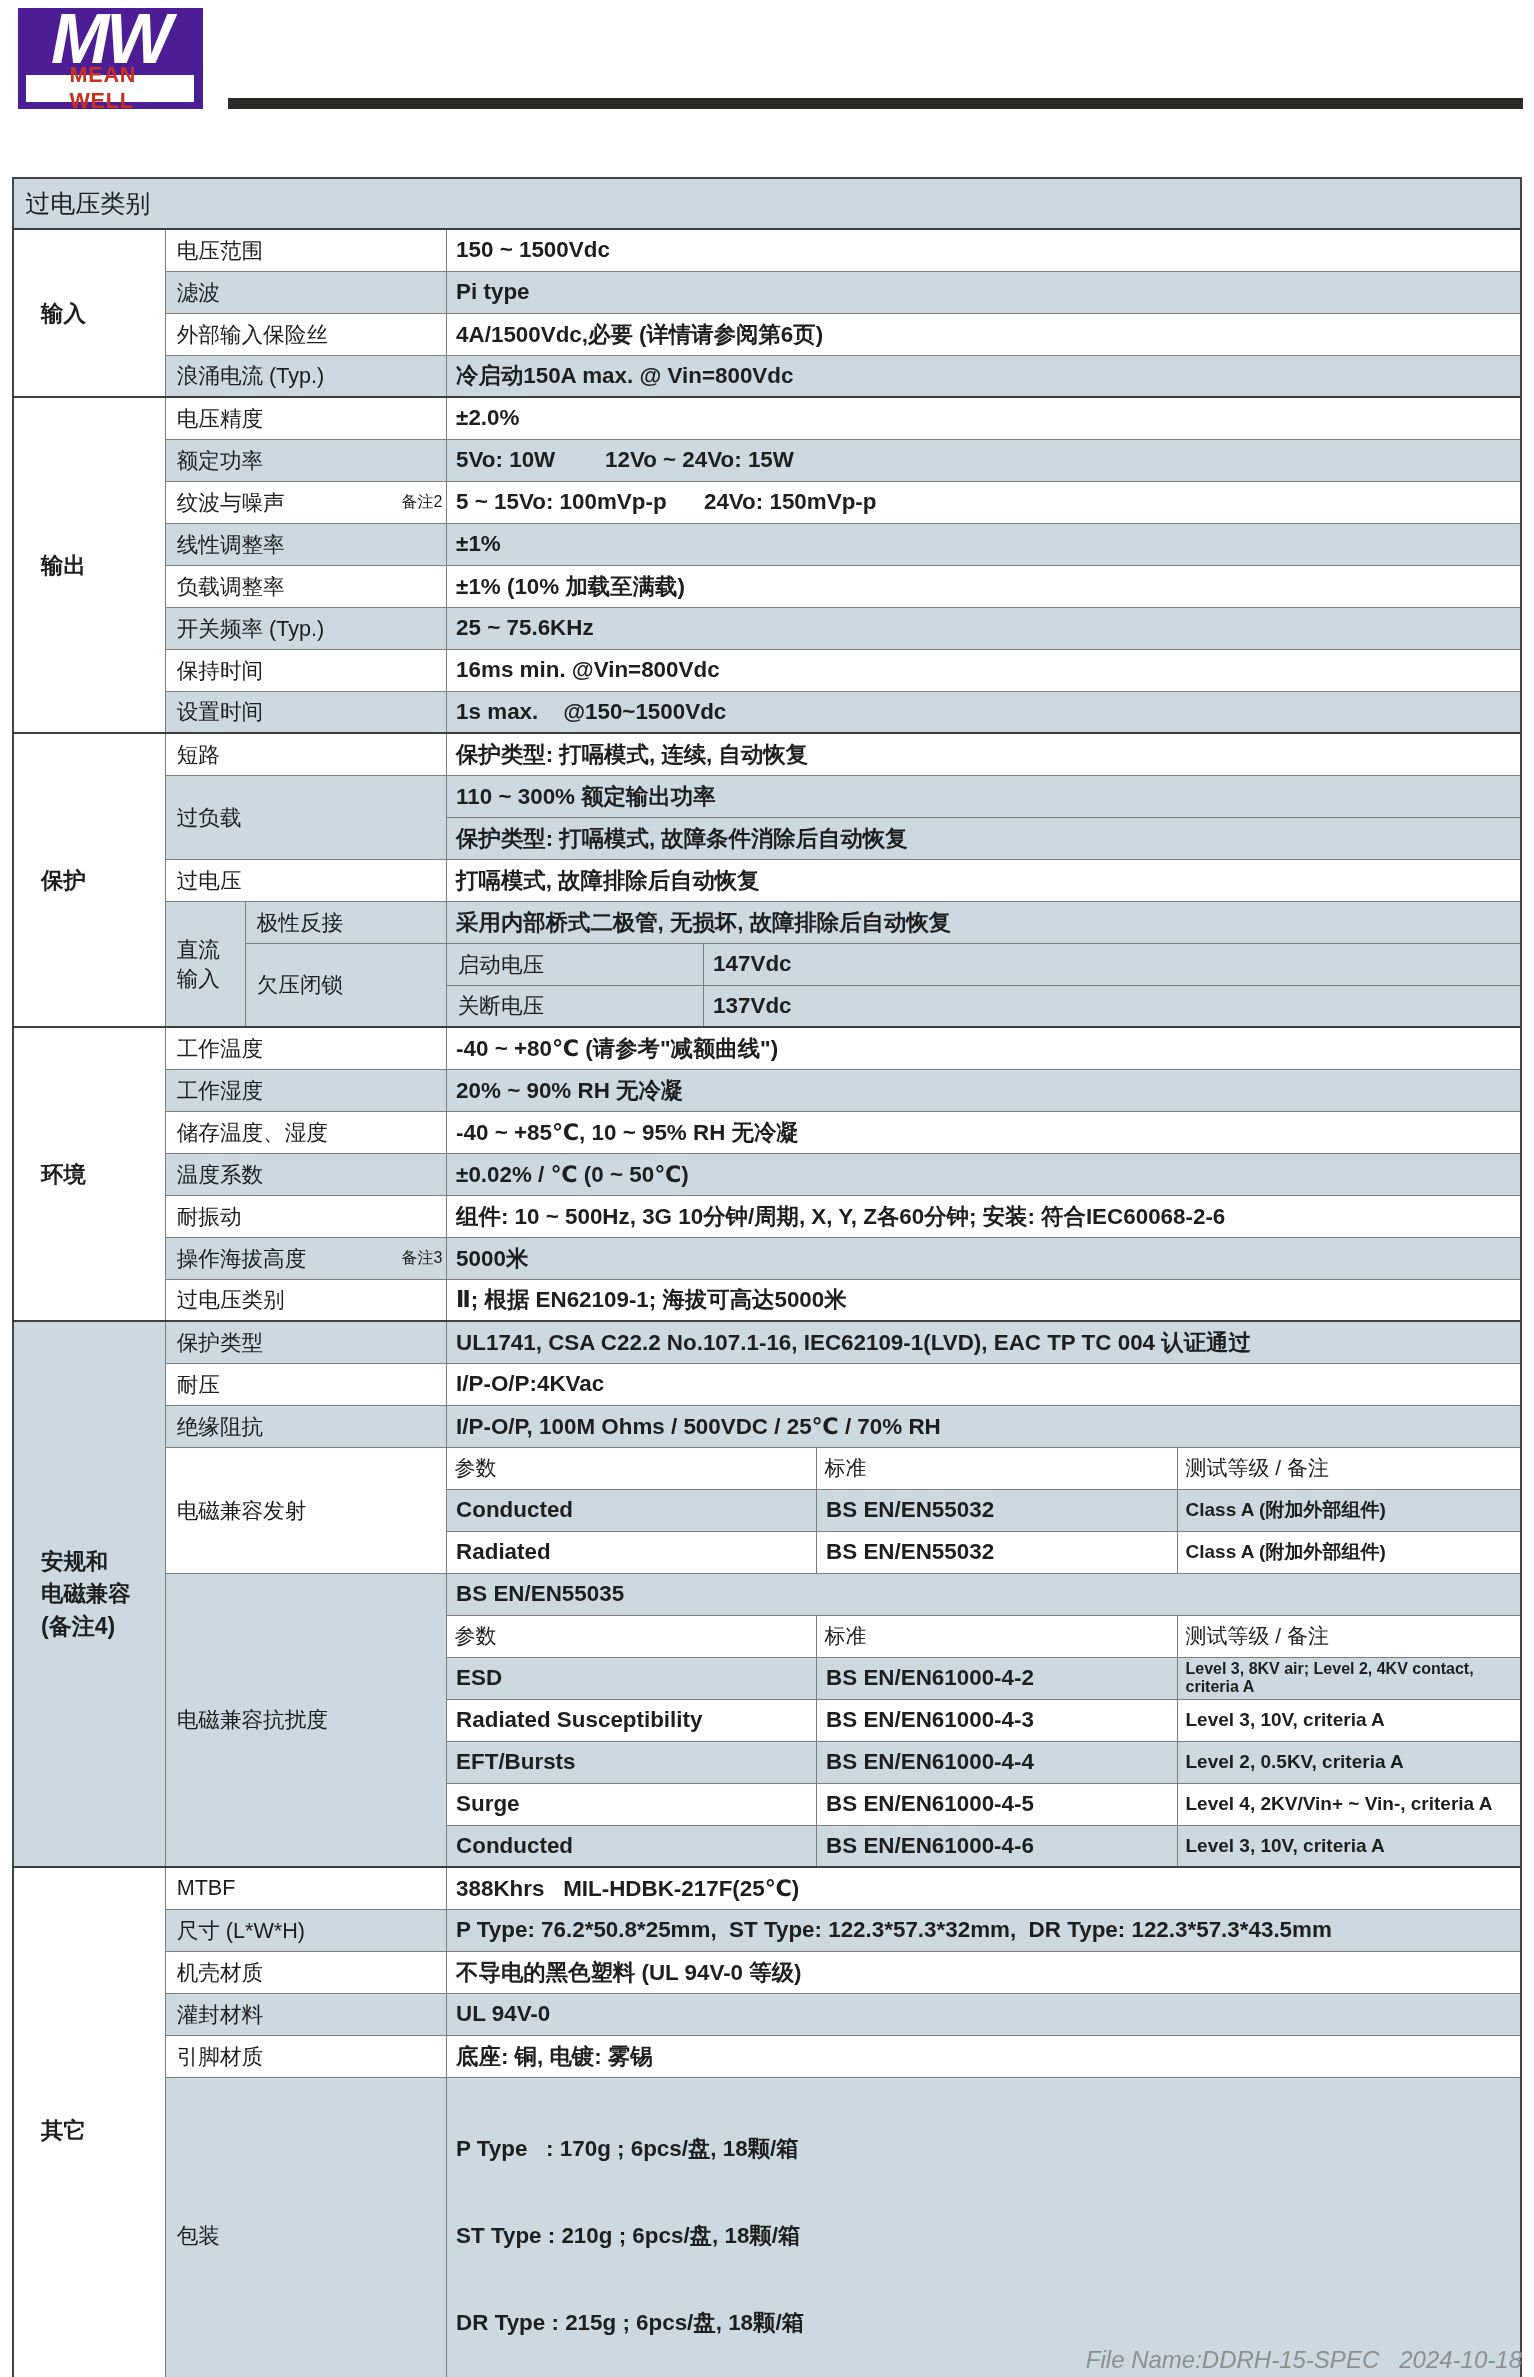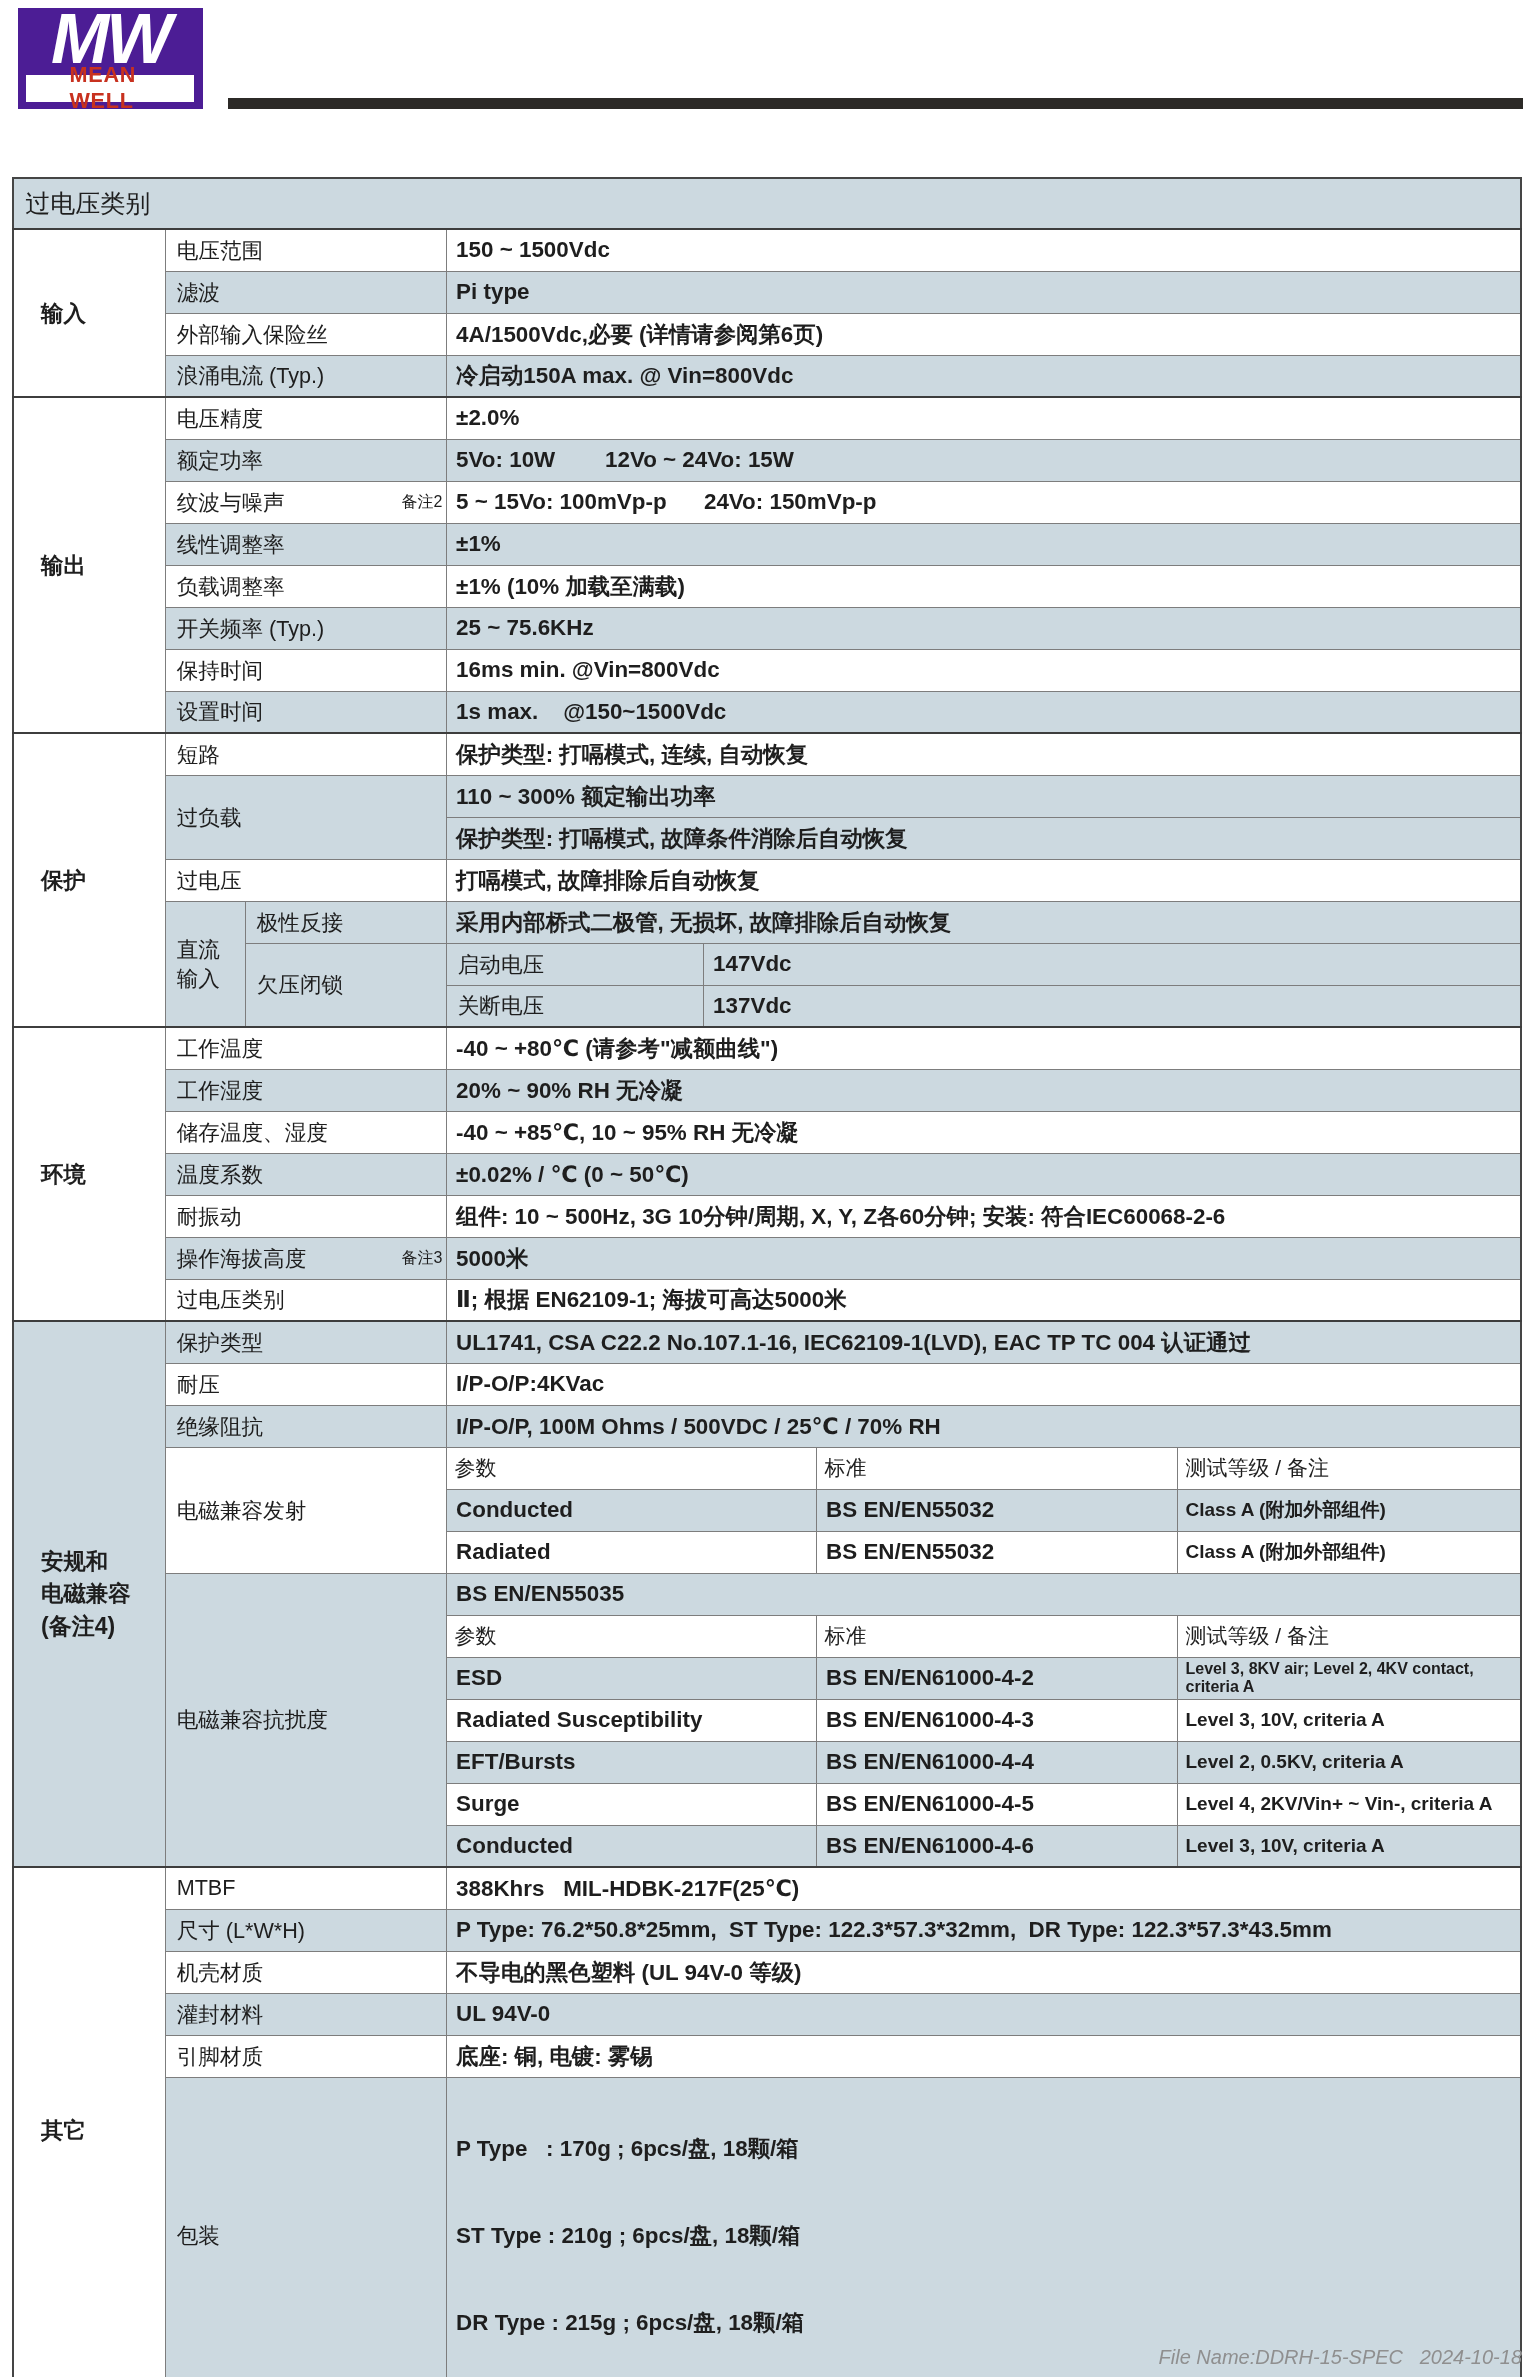--- a/index.html
+++ b/index.html
@@ -37,21 +37,21 @@
   .sec-label .ln-sm{font-size:23px;}
   .lbl{font-size:21.6px;padding:0 6.4px 0 11.2px;position:relative;}
   .lbl .note{position:absolute;right:3.2px;top:50%;transform:translateY(-50%);font-size:16px;}
   .val{font-size:22.4px;font-weight:bold;padding-left:9.6px;white-space:pre-wrap;}
   .subhdr{font-size:21px;font-weight:normal;padding-left:8px;}
   .lvl{font-size:19px;font-weight:bold;padding-left:8px;}
   .lvl-sm{font-size:16px;}
   .pack-cell div{line-height:35px;}
 
   
-  .footer{position:absolute;right:12px;top:2346px;font-style:italic;font-size:20px;
+  .footer{position:absolute;right:12px;top:2346px;font-style:italic;font-size:24px;
           color:#8f8f8f;white-space:pre;}
 </style>
 </head>
 <body>
 
 <div class="page">
 
   <div class="logo">
     <div class="logo-mw">MW</div>
     <div class="logo-band">

